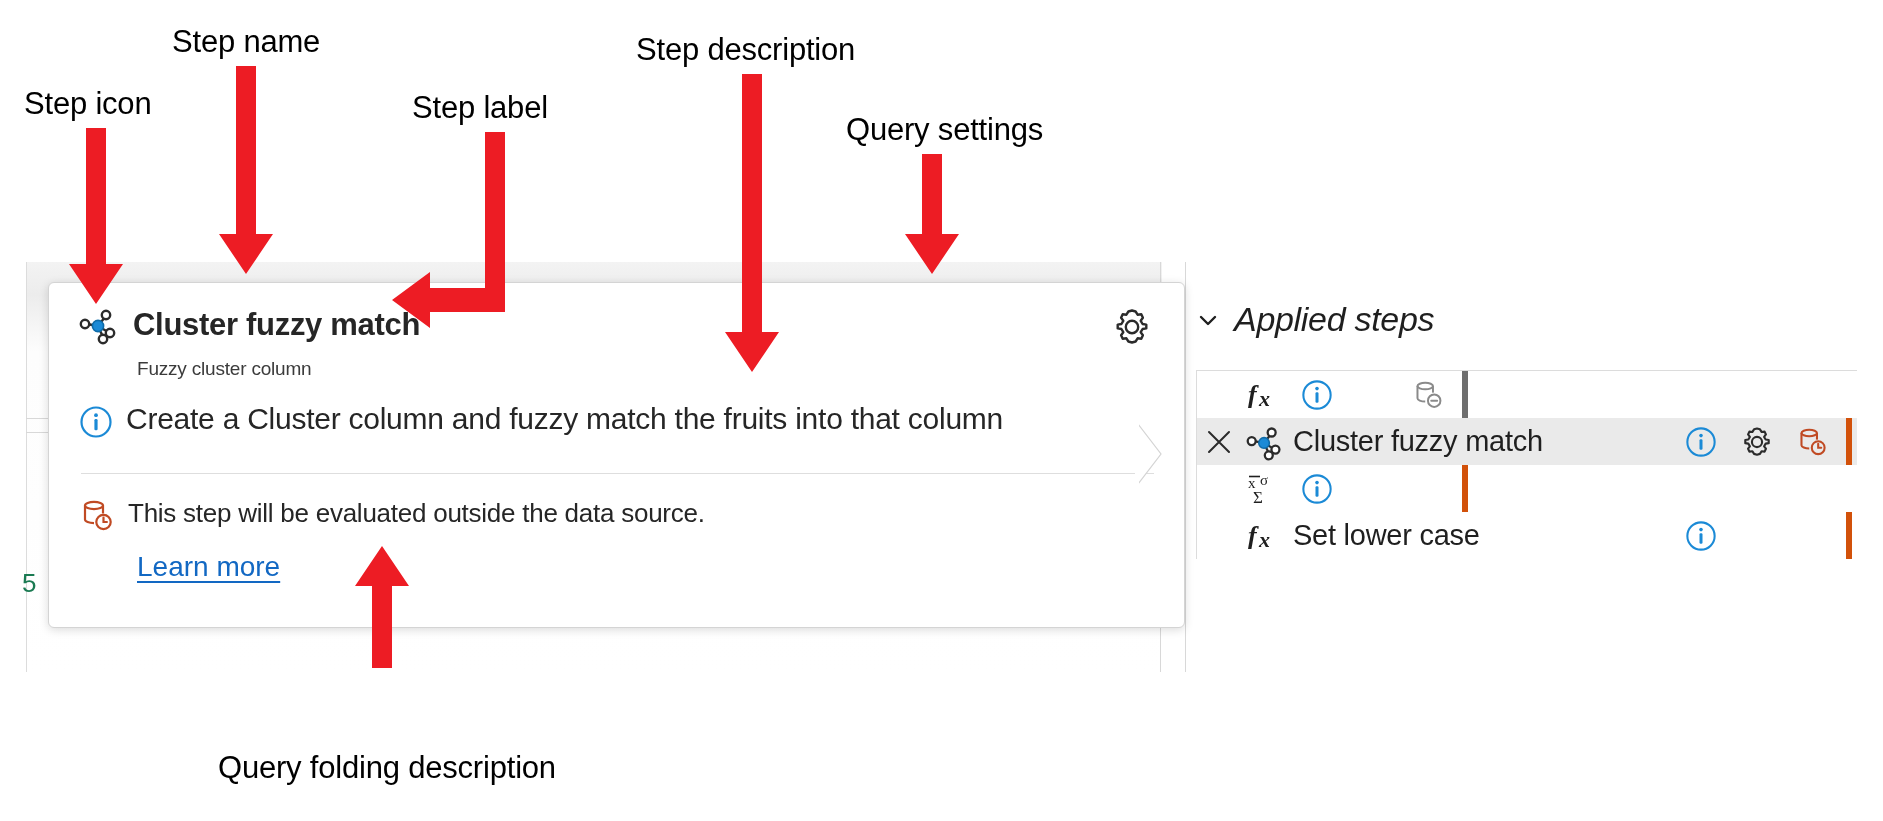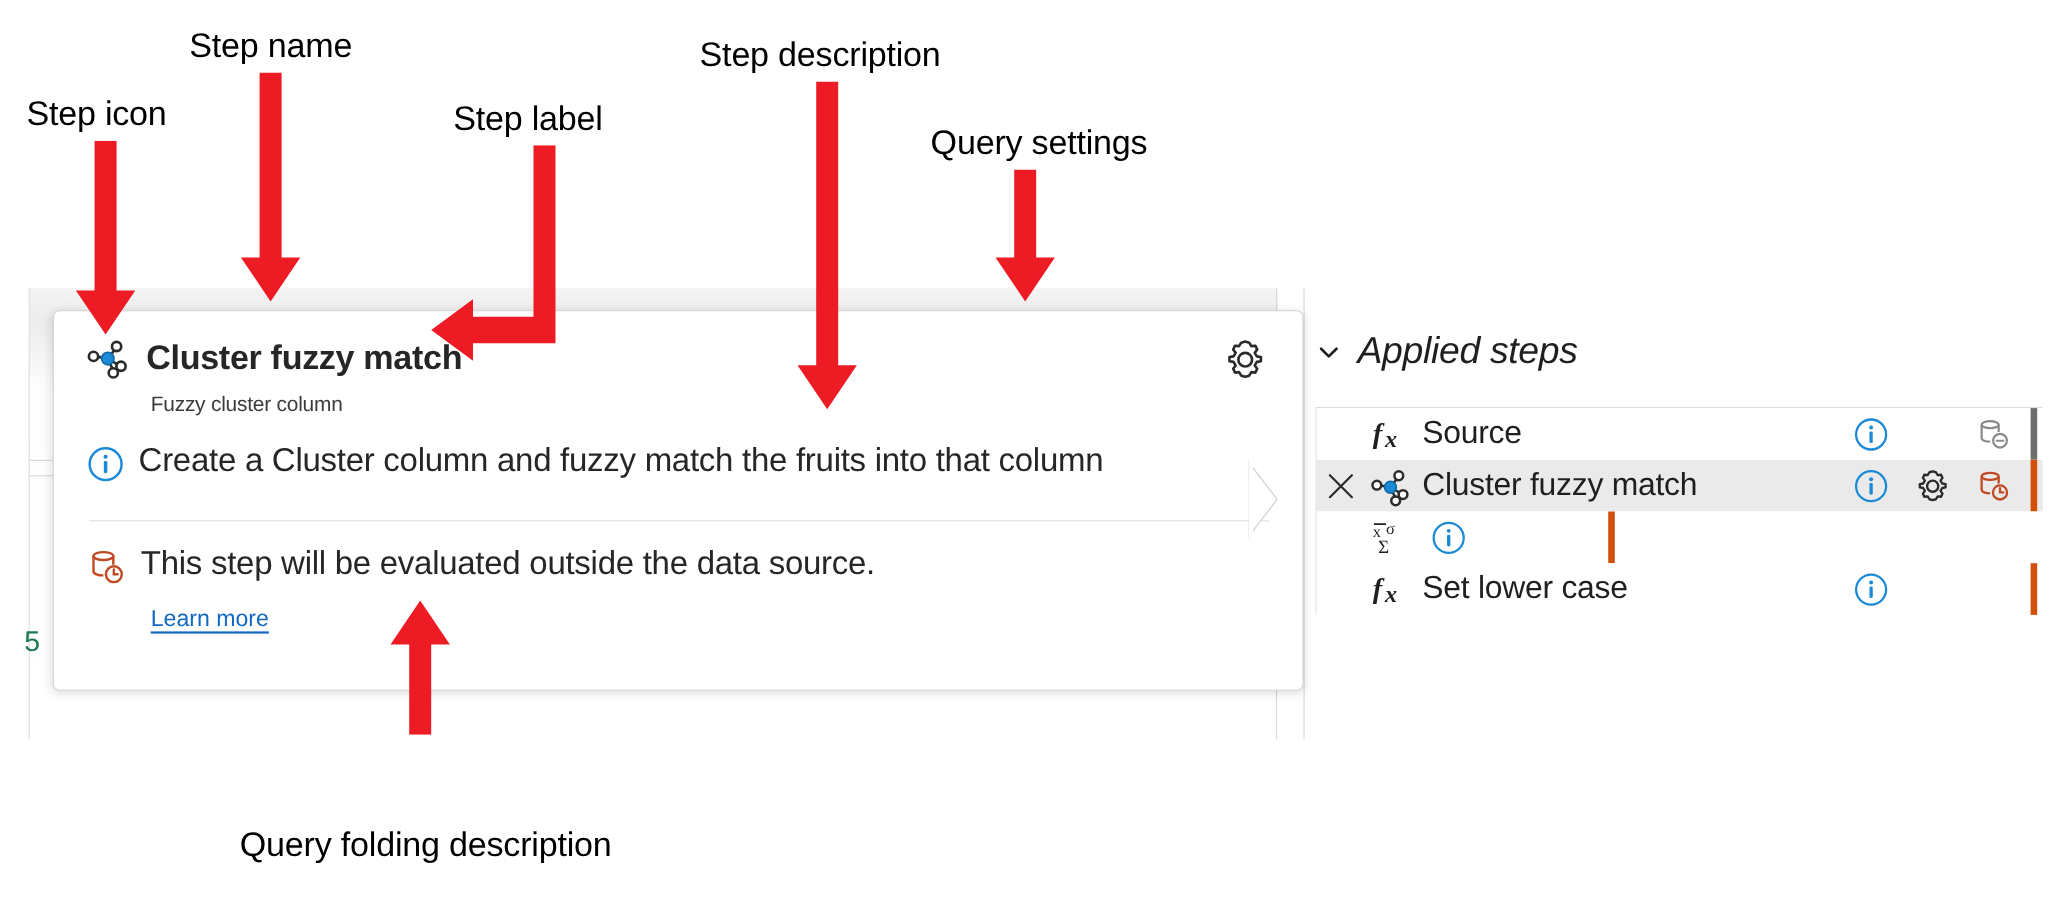--- a/index.html
+++ b/index.html
@@ -137,31 +137,31 @@
   }
   .tt-fold-row {
     position: absolute;
     left: 30px;
     top: 212px;
     display: flex;
     align-items: flex-start;
     gap: 13px;
   }
   .tt-fold-text {
-    font-size: 30px;
+    font-size: 26px;
     color: #262626;
     letter-spacing: -0.25px;
     white-space: nowrap;
     line-height: 36px;
   }
   .tt-learn {
     position: absolute;
     left: 88px;
     top: 268px;
-    font-size: 21px;
+    font-size: 28px;
     color: #1268c3;
     text-decoration: underline;
     text-underline-offset: 5px;
     cursor: pointer;
     white-space: nowrap;
     text-align: center;
   }
 
   
   .steps-panel {
@@ -358,21 +358,20 @@
   <div class="steps-list">
 
     <div class="step-row">
       <span class="step-del"></span>
       <span class="step-icon">
         <svg width="38" height="34" viewBox="0 0 38 34">
           <text x="2" y="25" font-family="'Liberation Serif', serif" font-style="italic" font-weight="bold" font-size="26" fill="#1f1f1f">f</text>
           <text x="13" y="28" font-family="'Liberation Serif', serif" font-style="italic" font-weight="bold" font-size="22" fill="#1f1f1f">x</text>
         </svg>
       </span>
-      <span class="step-name">Source</span>
       <span class="step-info">
         <svg width="32" height="32" viewBox="0 0 34 34">
           <circle cx="17" cy="17" r="14.5" fill="none" stroke="#1b8ad6" stroke-width="2.2"></circle>
           <circle cx="17" cy="10.2" r="1.9" fill="#1b8ad6"></circle>
           <rect x="15.4" y="14" width="3.2" height="11.2" rx="1.3" fill="#1b8ad6"></rect>
         </svg>
       </span>
       <span class="step-gear"></span>
       <span class="step-fold">
         <svg width="34" height="34" viewBox="0 0 36 36">

